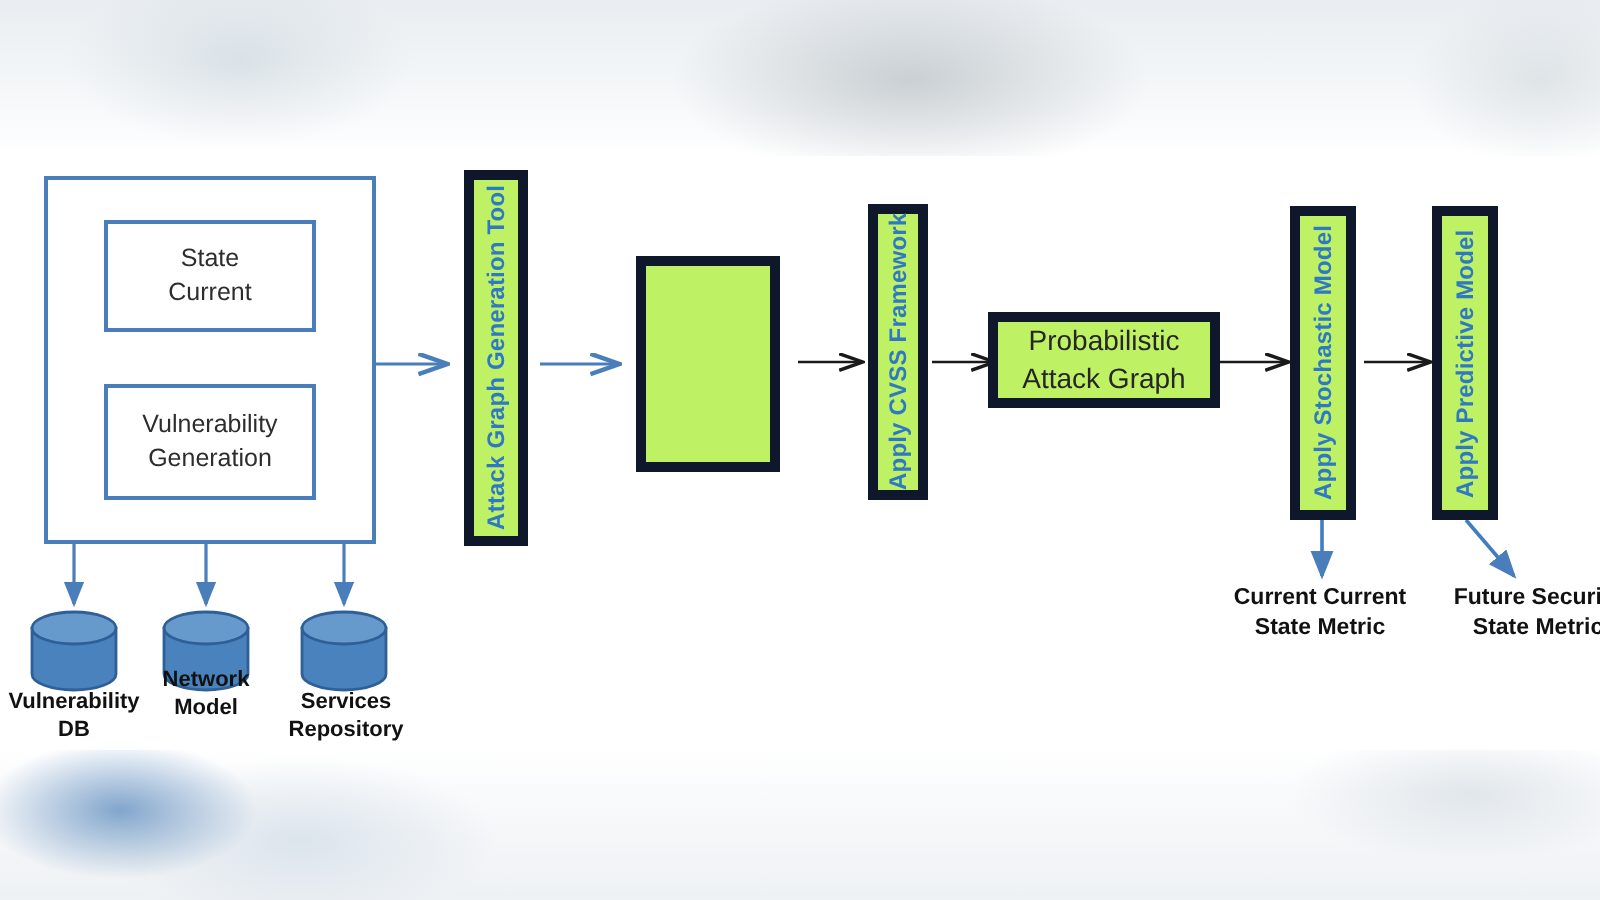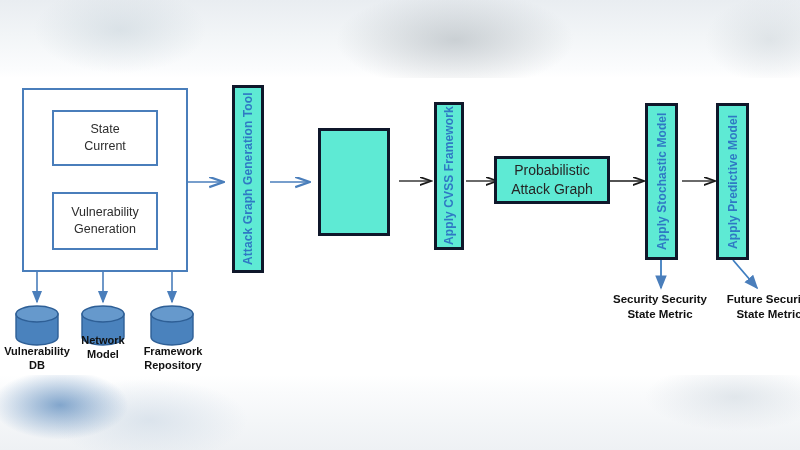--- a/index.html
+++ b/index.html
@@ -50,22 +50,22 @@
   
   .blue-box {
     position: absolute;
     box-sizing: border-box;
     border: 2px solid #4a7ebb;
     background: #ffffff;
   }
   .black-box {
     position: absolute;
     box-sizing: border-box;
-    border: 3px solid #0f172a;
-    background: #5eead4;
+    border: 5px solid #0f172a;
+    background: #bef264;
   }
   .vlabel {
     position: absolute;
     left: 0;
     top: 0;
     width: 100%;
     height: 100%;
     display: flex;
     align-items: center;
     justify-content: center;
@@ -225,21 +225,21 @@
 
   <div class="caption" style="left:-8px; top:344px; width:90px;">
     <div>Vulnerability</div>
     <div>DB</div>
   </div>
   <div class="caption" style="left:63px; top:333px; width:80px;">
     <div>Network</div>
     <div>Model</div>
   </div>
   <div class="caption" style="left:130px; top:344px; width:86px;">
-    <div>Framework</div>
+    <div>Services</div>
     <div>Repository</div>
   </div>
 
   <div class="black-box" style="left:232px; top:85px; width:32px; height:188px;">
     <div class="vlabel">Attack Graph Generation Tool</div>
   </div>
 
   <div class="black-box" style="left:318px; top:128px; width:72px; height:108px;"></div>
 
   <div class="black-box" style="left:434px; top:102px; width:30px; height:148px;">
@@ -255,21 +255,21 @@
 
   <div class="black-box" style="left:645px; top:103px; width:33px; height:157px;">
     <div class="vlabel">Apply Stochastic Model</div>
   </div>
 
   <div class="black-box" style="left:716px; top:103px; width:33px; height:157px;">
     <div class="vlabel">Apply Predictive Model</div>
   </div>
 
   <div class="caption" style="left:600px; top:292px; width:120px; font-size:11.5px;">
-    <div>Security  Security</div>
+    <div>Current  Current</div>
     <div>State Metric</div>
   </div>
   <div class="caption" style="left:712px; top:292px; width:114px; font-size:11.5px;">
     <div>Future Security</div>
     <div>State Metric</div>
   </div>
 
 </div>
 
 </body></html>

